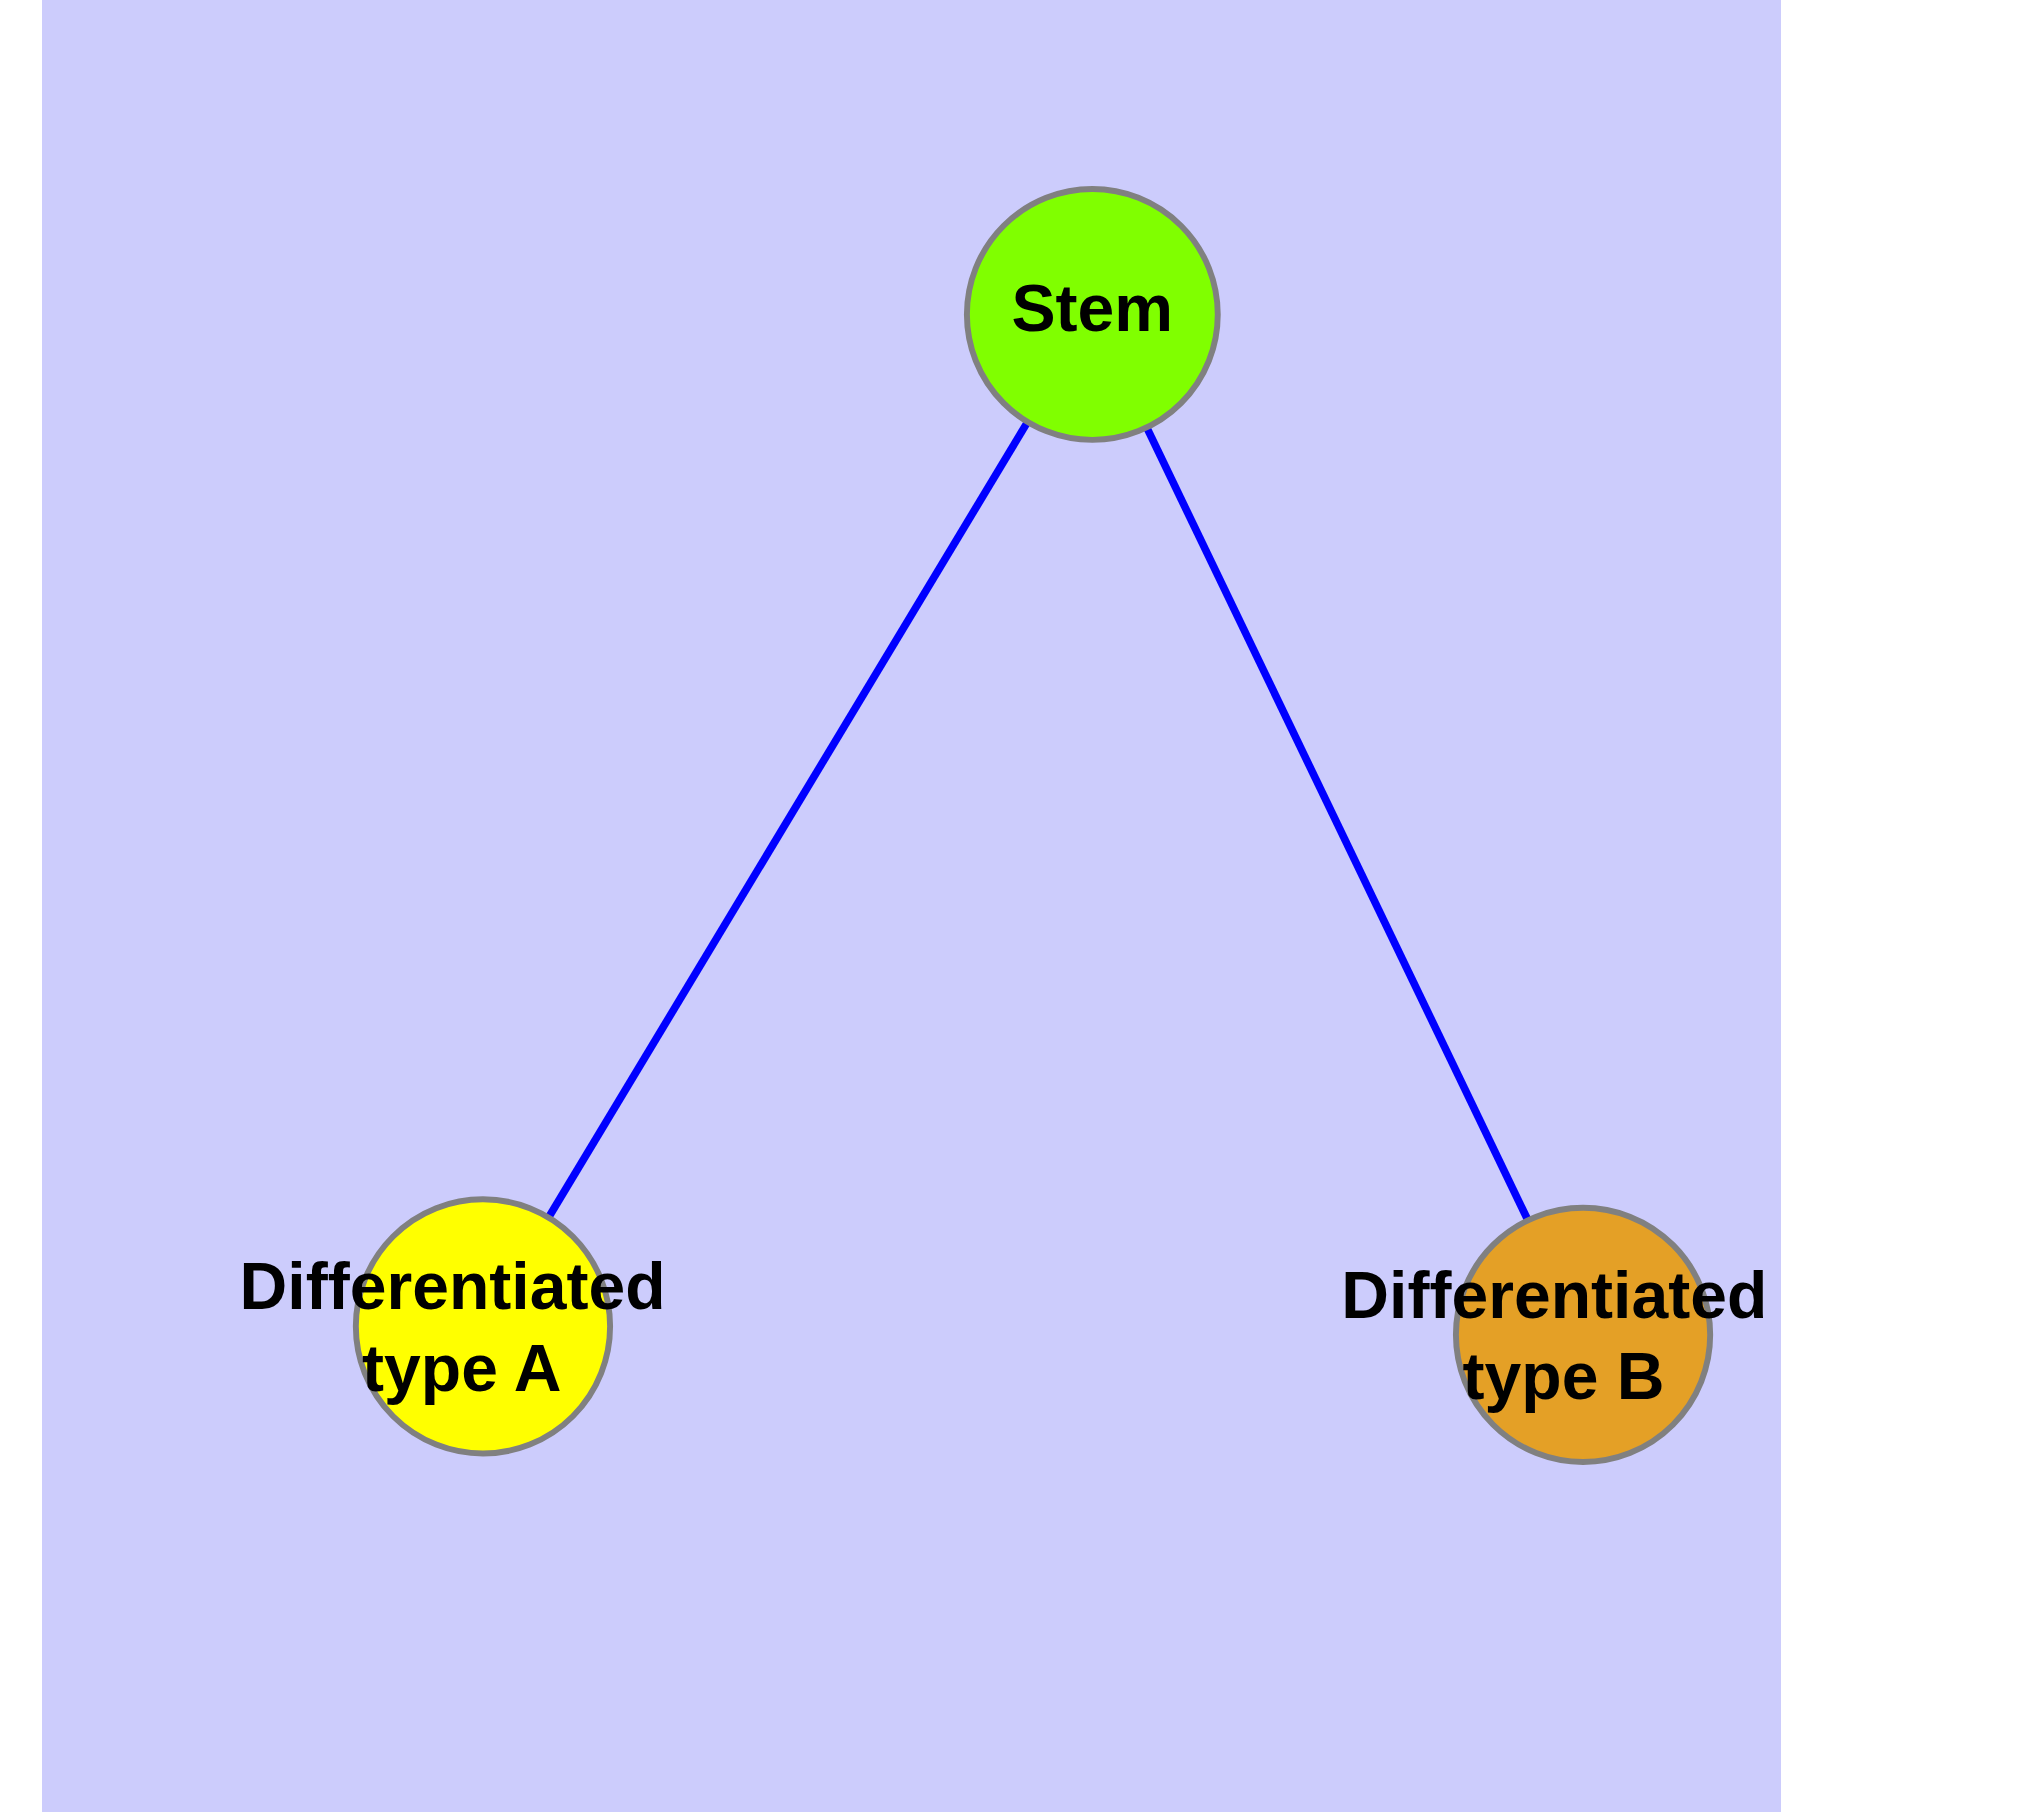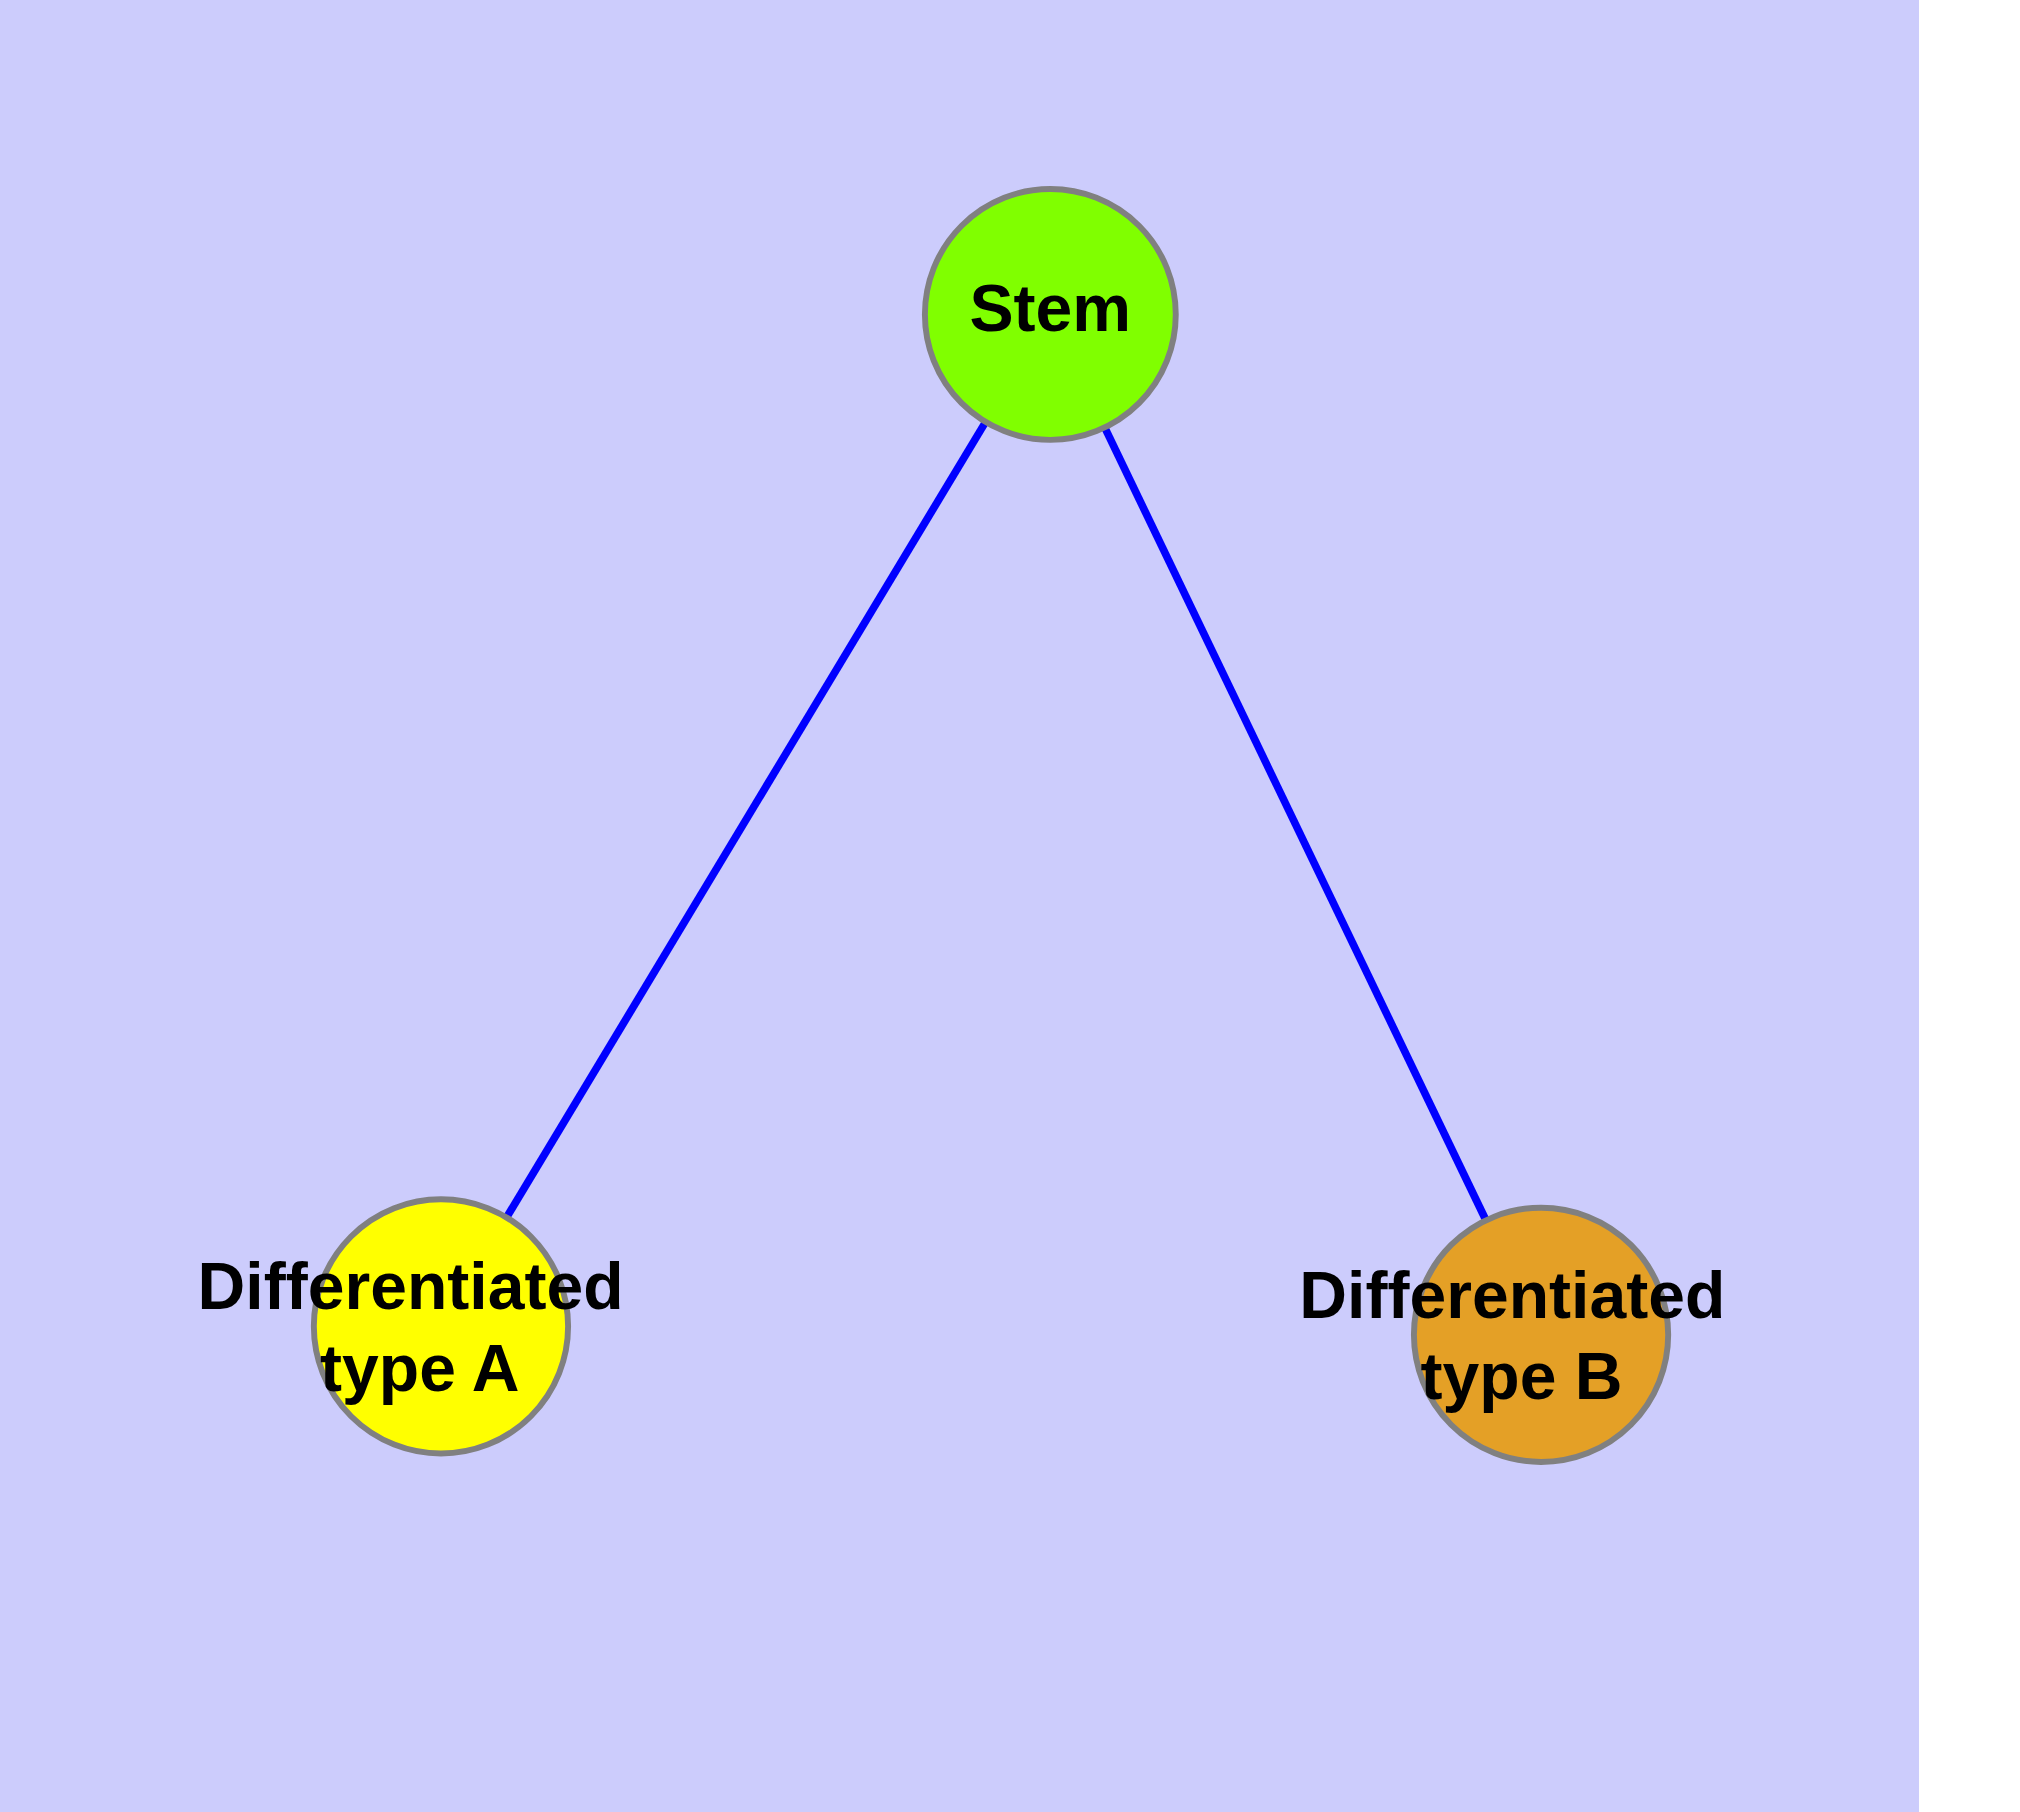--- a/index.html
+++ b/index.html
@@ -2,25 +2,26 @@
 <html style="font-size:13.6px"><head>
 <meta charset="utf-8">
 <style>
   html, body {
     margin: 0;
     padding: 0;
     background: #ffffff;
   }
   #canvas {
     position: relative;
-    width: 1919px;
+    width: 1739px;
     height: 1812px;
     background: #ccccfc;
     overflow: hidden;
     font-family: "Liberation Sans", sans-serif;
+    margin-left: 42px;
   }
   #graph-svg {
     position: absolute;
     left: 0;
     top: 0;
     width: 2021px;
     height: 1812px;
   }
   .edge-line {
     stroke: #0000ff;

